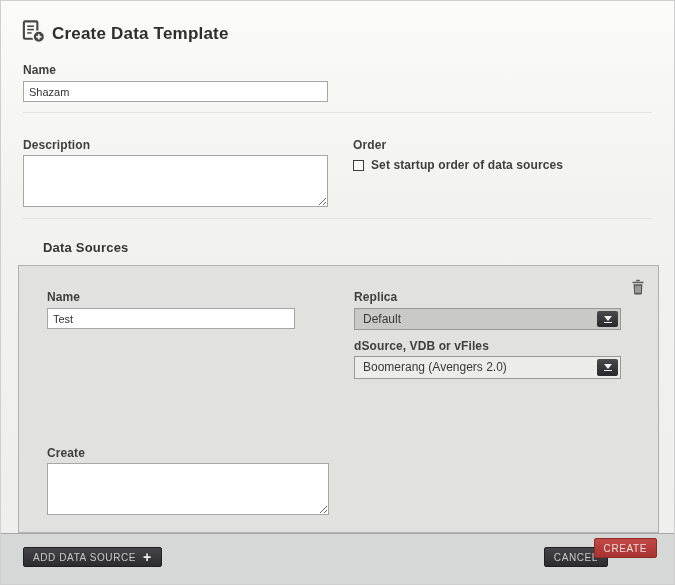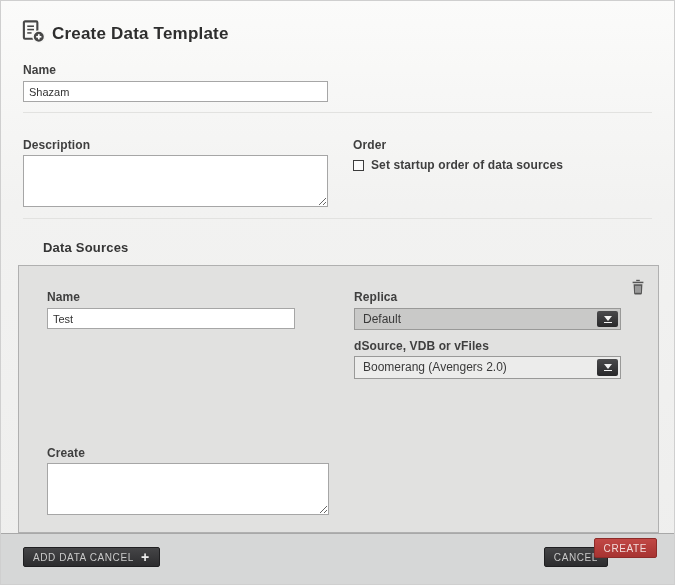--- a/index.html
+++ b/index.html
@@ -173,21 +173,21 @@
 
     <div class="abs label" style="left:28px; top:180px;">Create</div>
     <div class="abs" style="left:28px; top:197px; width:282px; height:52px;">
       <textarea style=""></textarea>
     </div>
 
   </div>
 
   <div class="footer">
     <div class="abs btn btn-dark" style="left:22px; top:13px;">
-      <span>ADD DATA CANCEL</span>
+      <span>ADD DATA SOURCE</span>
       <span class="plus">+</span>
     </div>
     <div class="abs btn btn-dark" style="right:66px; top:13px;">
       <span>CANCEL</span>
     </div>
     <div class="abs btn btn-red" style="right:17px; top:4px;">
       <span>CREATE</span>
     </div>
   </div>
 

